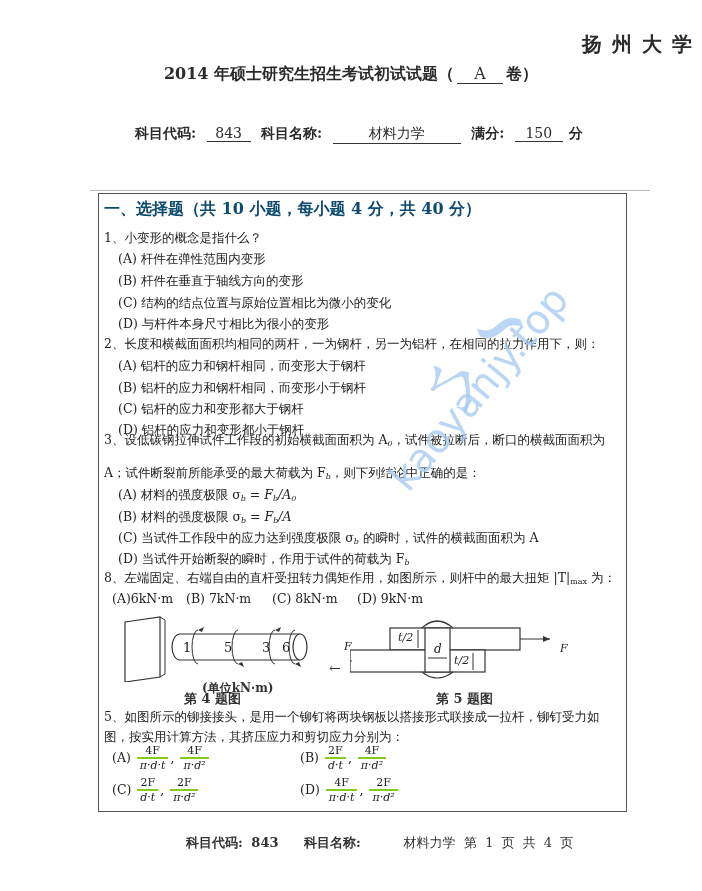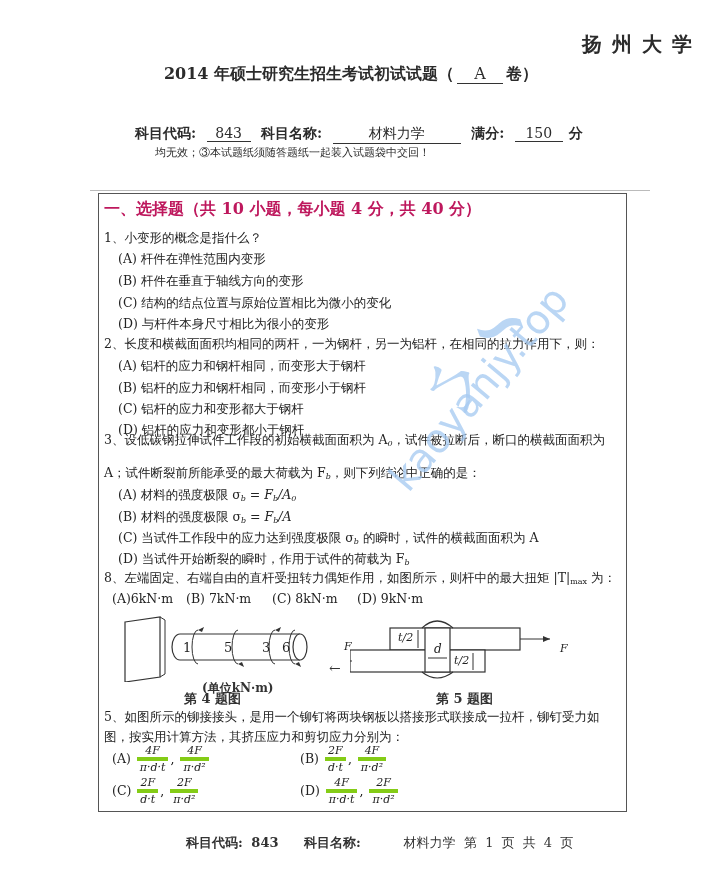--- a/index.html
+++ b/index.html
@@ -17,27 +17,27 @@
     #subject-line .uval { display: inline-block; border-bottom: 1px solid #333; text-align: center; margin: 0 6px; }
     #notice { top: 140px; left: 113px; width: 510px; font-size: 11px; line-height: 25px; color: #2b2b2b; }
     #notice .nlab { font-weight: bold; font-size: 13px; margin-right: 10px; }
     #notice .boxed { border: 1px solid #333; padding: 0 1px; }
     #notice .indent { padding-left: 42px; }
     #rule-top { top: 190px; left: 90px; width: 560px; height: 1px; background: #bbb; }
     #qbox {
       top: 193px; left: 98px; width: 529px; height: 619px;
       border: 1.5px solid #555; box-sizing: border-box;
     }
-    .sec-title { top: 199px; left: 104px; font-size: 16px; font-weight: bold; color: #be185d; }
+    .sec-title { top: 199px; left: 104px; font-size: 16px; font-weight: bold; color: #0c4a6e; }
     .line { position: absolute; left: 104px; font-size: 12.5px; white-space: nowrap; color: #222; }
     .opt { left: 118px; }
     .sub { font-size: 8px; vertical-align: -2px; font-style: italic; }
     .it { font-style: italic; }
     .frac { display: inline-block; vertical-align: middle; text-align: center; font-size: 11px; margin: 0 2px; }
-    .frac .num { display: block; border-bottom: 4px solid #84cc16; padding: 0 3px; font-style: italic; }
+    .frac .num { display: block; border-bottom: 2px solid #84cc16; padding: 0 3px; }
     .frac .den { display: block; padding: 0 3px; font-style: italic; }
     .fig-cap { font-size: 13px; font-weight: bold; color: #333; }
     #footer { top: 834px; left: 186px; font-size: 13px; font-weight: bold; color: #333; white-space: nowrap; word-spacing: 4px; }
     .wm { position: absolute; color: #a9ccf2; opacity: 0.8; pointer-events: none; font-family: "DejaVu Sans", sans-serif; }
   </style>
 </head>
 <body>
 
 <div class="abs center" id="univ">扬州大学</div>
 <div class="abs center" id="title">
@@ -46,21 +46,20 @@
 <div class="abs" id="subject-line">
   <span class="lab">科目代码:</span>
   <span class="uval" style="width:44px">843</span>
   <span class="lab">科目名称:</span>
   <span class="uval" style="width:128px">材料力学</span>
   <span class="lab">满分:</span>
   <span class="uval" style="width:48px">150</span><span class="lab">分</span>
 </div>
 
 <div class="abs" id="notice">
-  <div class="indent">均无效；③本试题纸须随答题纸一起装入试题袋中交回！</div>
 </div>
 <div class="abs" id="rule-top"></div>
 
 <div class="abs" id="qbox"></div>
 <div class="abs sec-title">一、选择题（共 10 小题，每小题 4 分，共 40 分）</div>
 
 <div class="line" style="top:230px">1、小变形的概念是指什么？</div>
 <div class="line opt" style="top:251px">(A) 杆件在弹性范围内变形</div>
 <div class="line opt" style="top:273px">(B) 杆件在垂直于轴线方向的变形</div>
 <div class="line opt" style="top:295px">(C) 结构的结点位置与原始位置相比为微小的变化</div>

